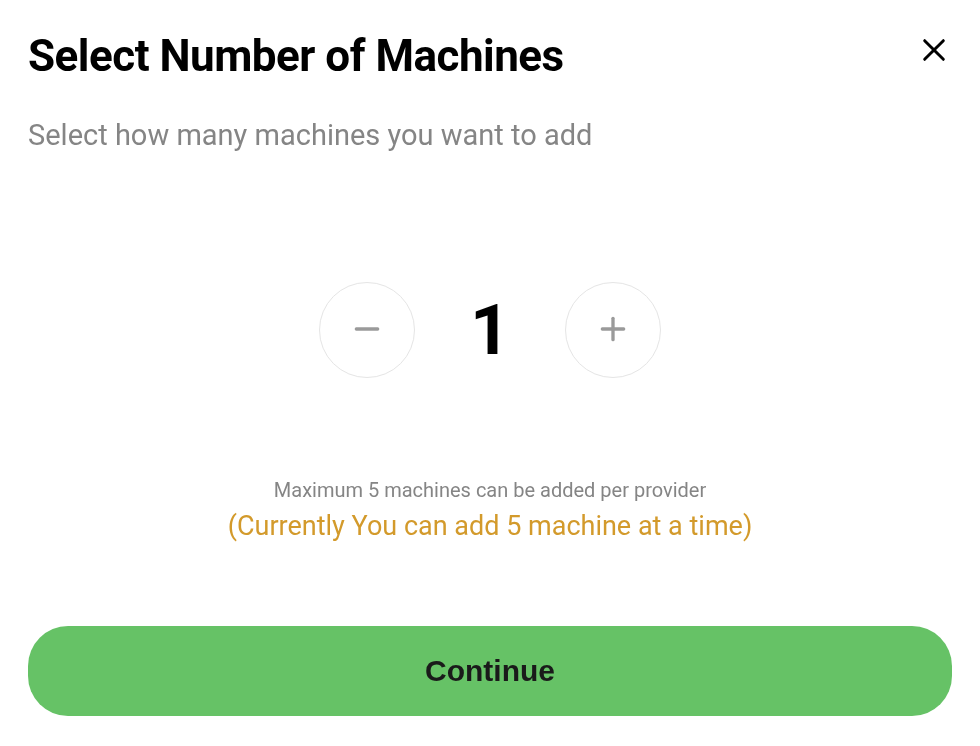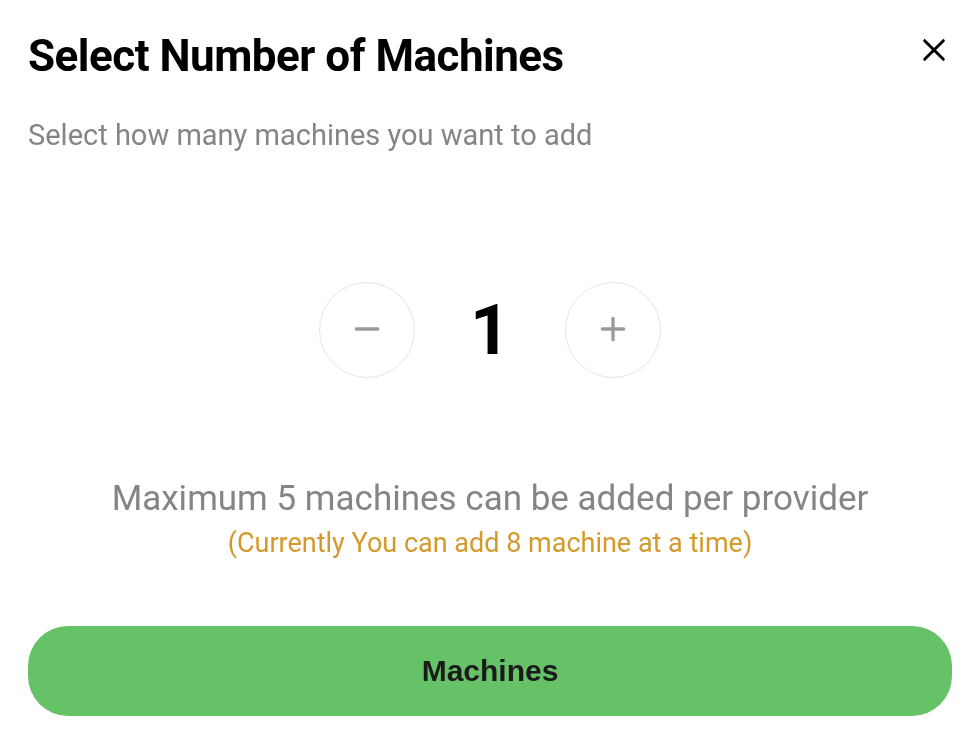--- a/index.html
+++ b/index.html
@@ -79,21 +79,21 @@
       font-weight: 700;
       color: #000000;
       min-width: 50px;
       text-align: center;
     }
     .info-section {
       margin-top: 100px;
       text-align: center;
     }
     .info-max {
-      font-size: 35px;
+      font-size: 20px;
       color: #858585;
       font-weight: 400;
     }
     .info-current {
       font-size: 27px;
       color: #d39a2b;
       margin-top: 8px;
       font-weight: 400;
     }
     .continue-btn {
@@ -141,17 +141,17 @@
         <svg viewBox="0 0 24 24" fill="none" stroke="#9a9a9a" stroke-width="2.5" stroke-linecap="round">
           <line x1="4" y1="12" x2="20" y2="12"></line>
           <line x1="12" y1="4" x2="12" y2="20"></line>
         </svg>
       </span>
     </button>
   </div>
 
   <div class="info-section">
     <p class="info-max">Maximum 5 machines can be added per provider</p>
-    <p class="info-current">(Currently You can add 8 machine at a time)</p>
+    <p class="info-current">(Currently You can add 5 machine at a time)</p>
   </div>
 
-  <button class="continue-btn">Machines</button>
+  <button class="continue-btn">Continue</button>
 </div>
 
 </body></html>

